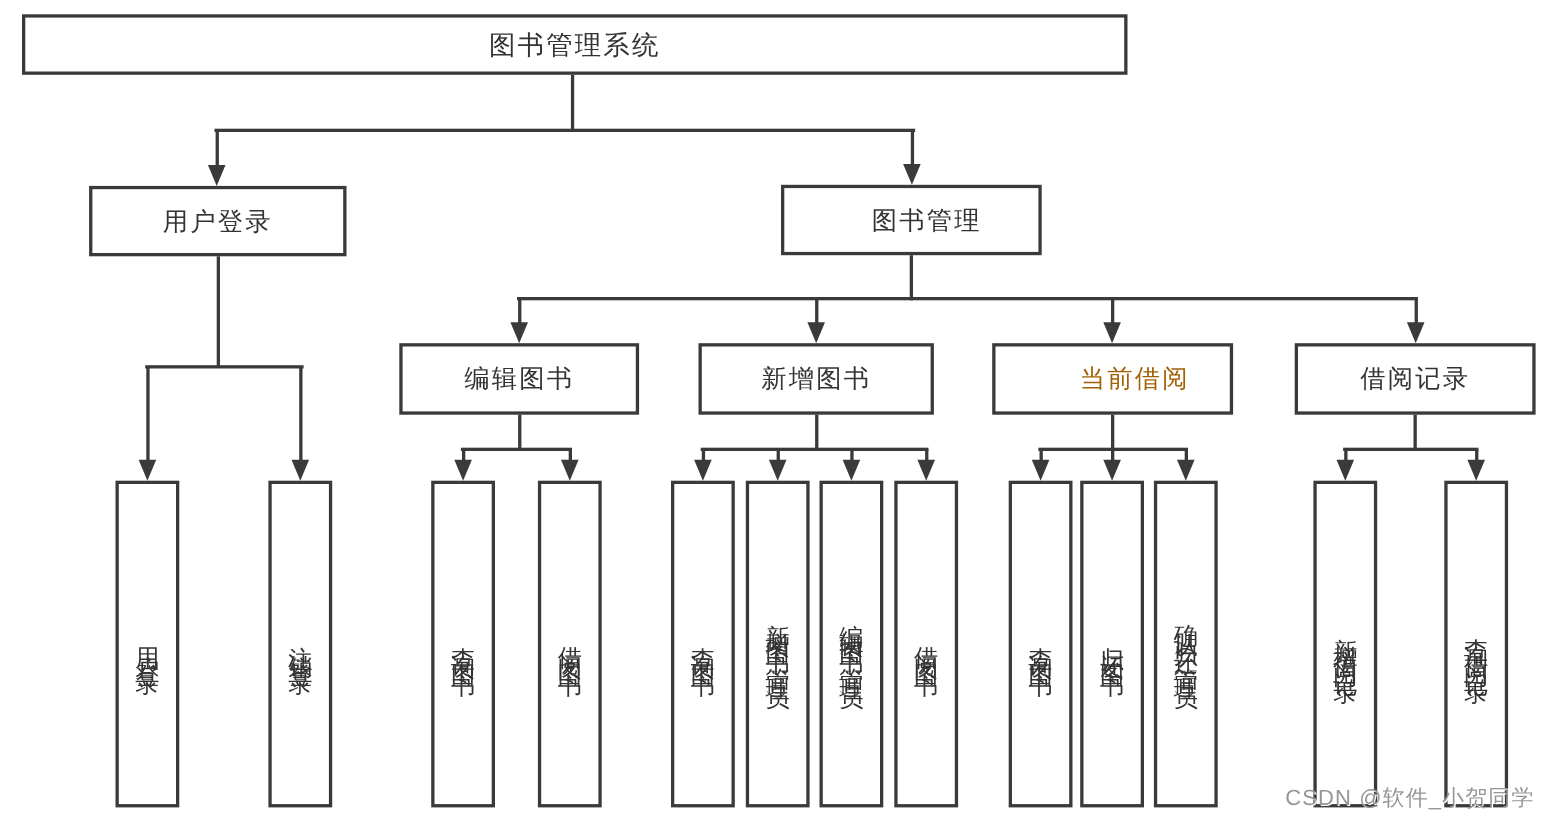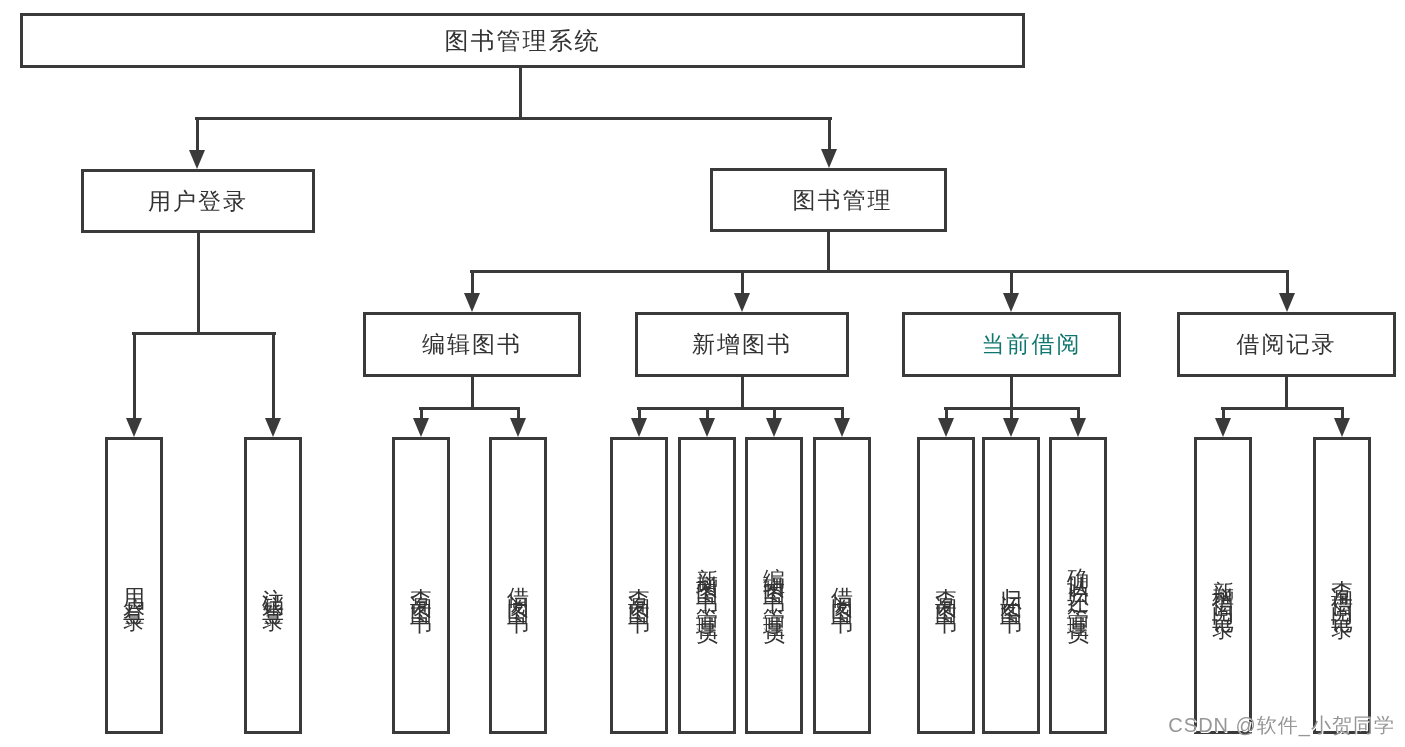--- a/index.html
+++ b/index.html
@@ -96,21 +96,21 @@
       <div class="node v-node" style="left: 678px; top: 437px; width: 58px; height: 297px; border-color: rgb(58, 58, 58);">
         <span class="label" style="color: rgb(51, 51, 51);">新增图书（管理员）</span>
       </div>
       <div class="node v-node" style="left: 745px; top: 437px; width: 58px; height: 297px; border-color: rgb(58, 58, 58);">
         <span class="label" style="color: rgb(51, 51, 51);">编辑图书（管理员）</span>
       </div>
       <div class="node v-node" style="left: 813px; top: 437px; width: 58px; height: 297px; border-color: rgb(58, 58, 58);">
         <span class="label" style="color: rgb(51, 51, 51);">借阅图书</span>
       </div>
       <div class="node h-node" style="left: 902px; top: 312px; width: 219px; height: 65px; border-color: rgb(58, 58, 58);">
-        <span class="label" style="color: #0f766e; margin-left: 40px;">当前借阅</span>
+        <span class="label" style="color: #a16207; margin-left: 40px;">当前借阅</span>
       </div>
       <div class="node v-node" style="left: 917px; top: 437px; width: 58px; height: 297px; border-color: rgb(58, 58, 58);">
         <span class="label" style="color: rgb(51, 51, 51);">查询图书</span>
       </div>
       <div class="node v-node" style="left: 982px; top: 437px; width: 58px; height: 297px; border-color: rgb(58, 58, 58);">
         <span class="label" style="color: rgb(51, 51, 51);">归还图书</span>
       </div>
       <div class="node v-node" style="left: 1049px; top: 437px; width: 58px; height: 297px; border-color: rgb(58, 58, 58);">
         <span class="label" style="color: rgb(51, 51, 51);">确认归还（管理员）</span>
       </div>

